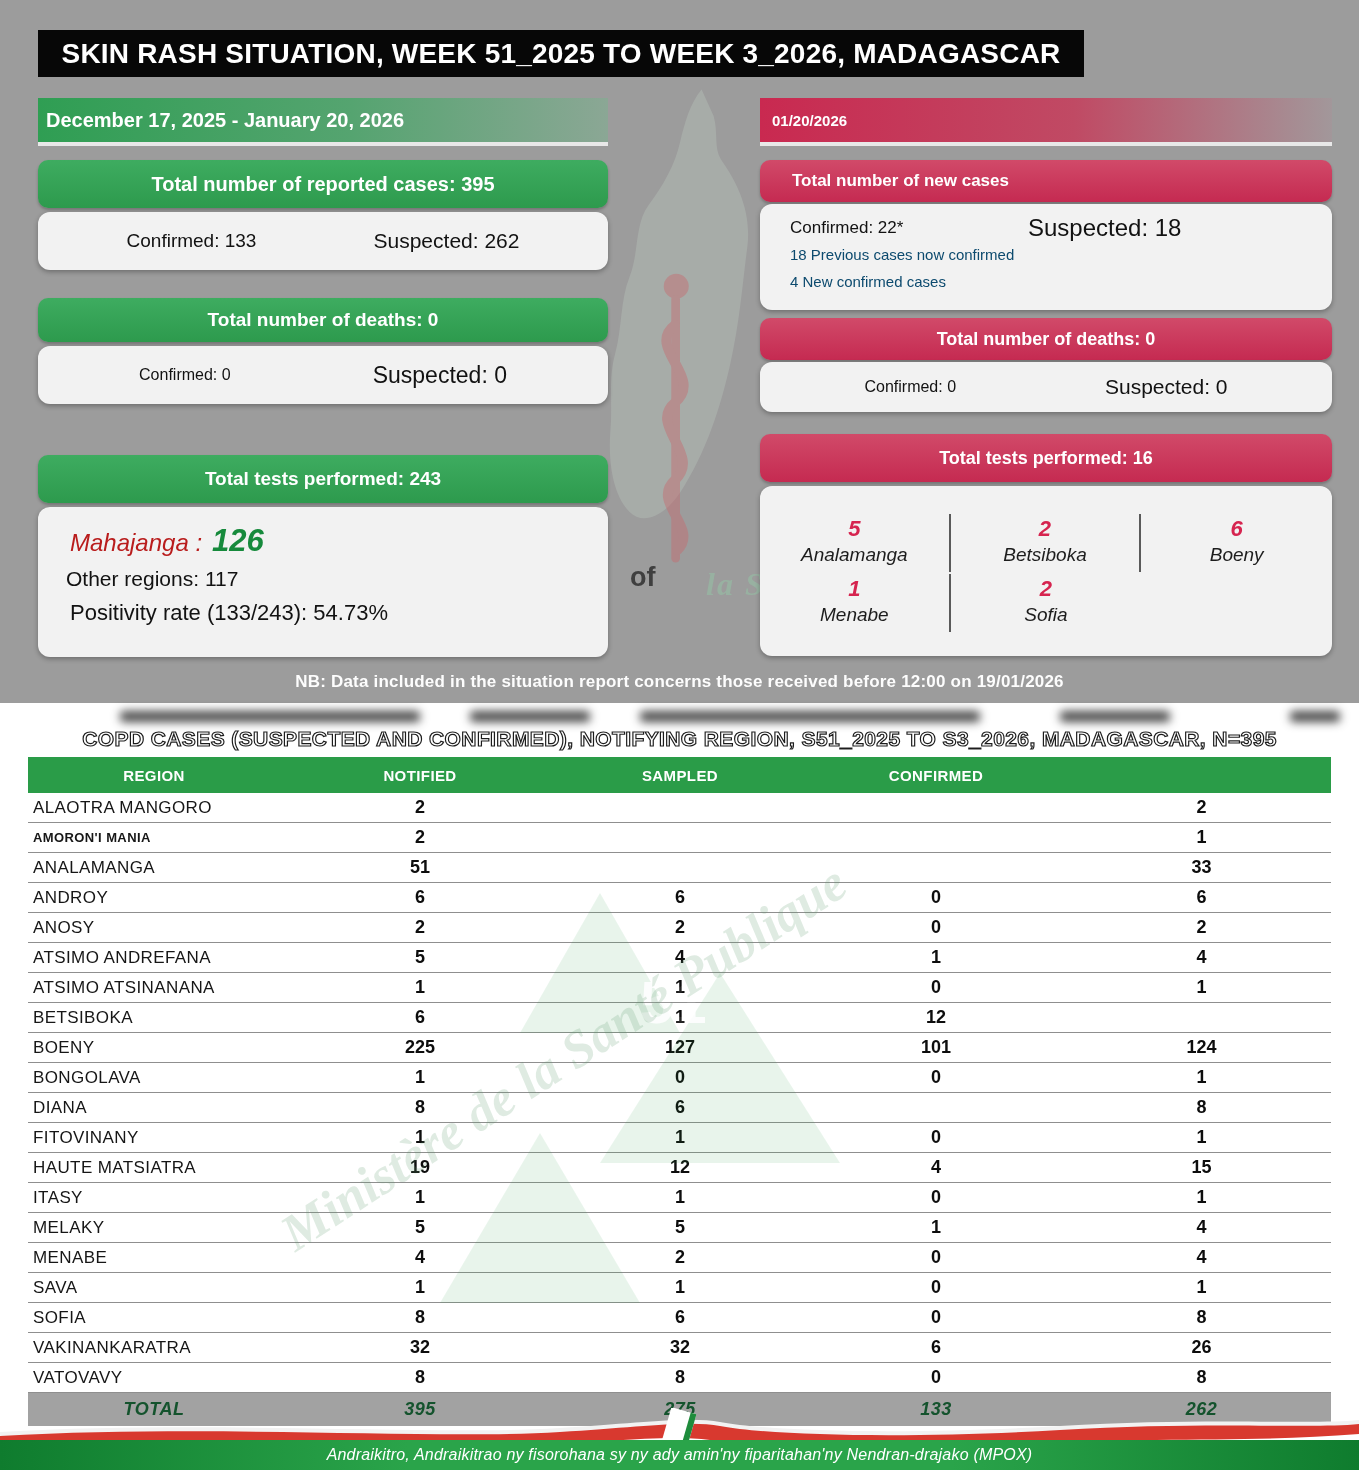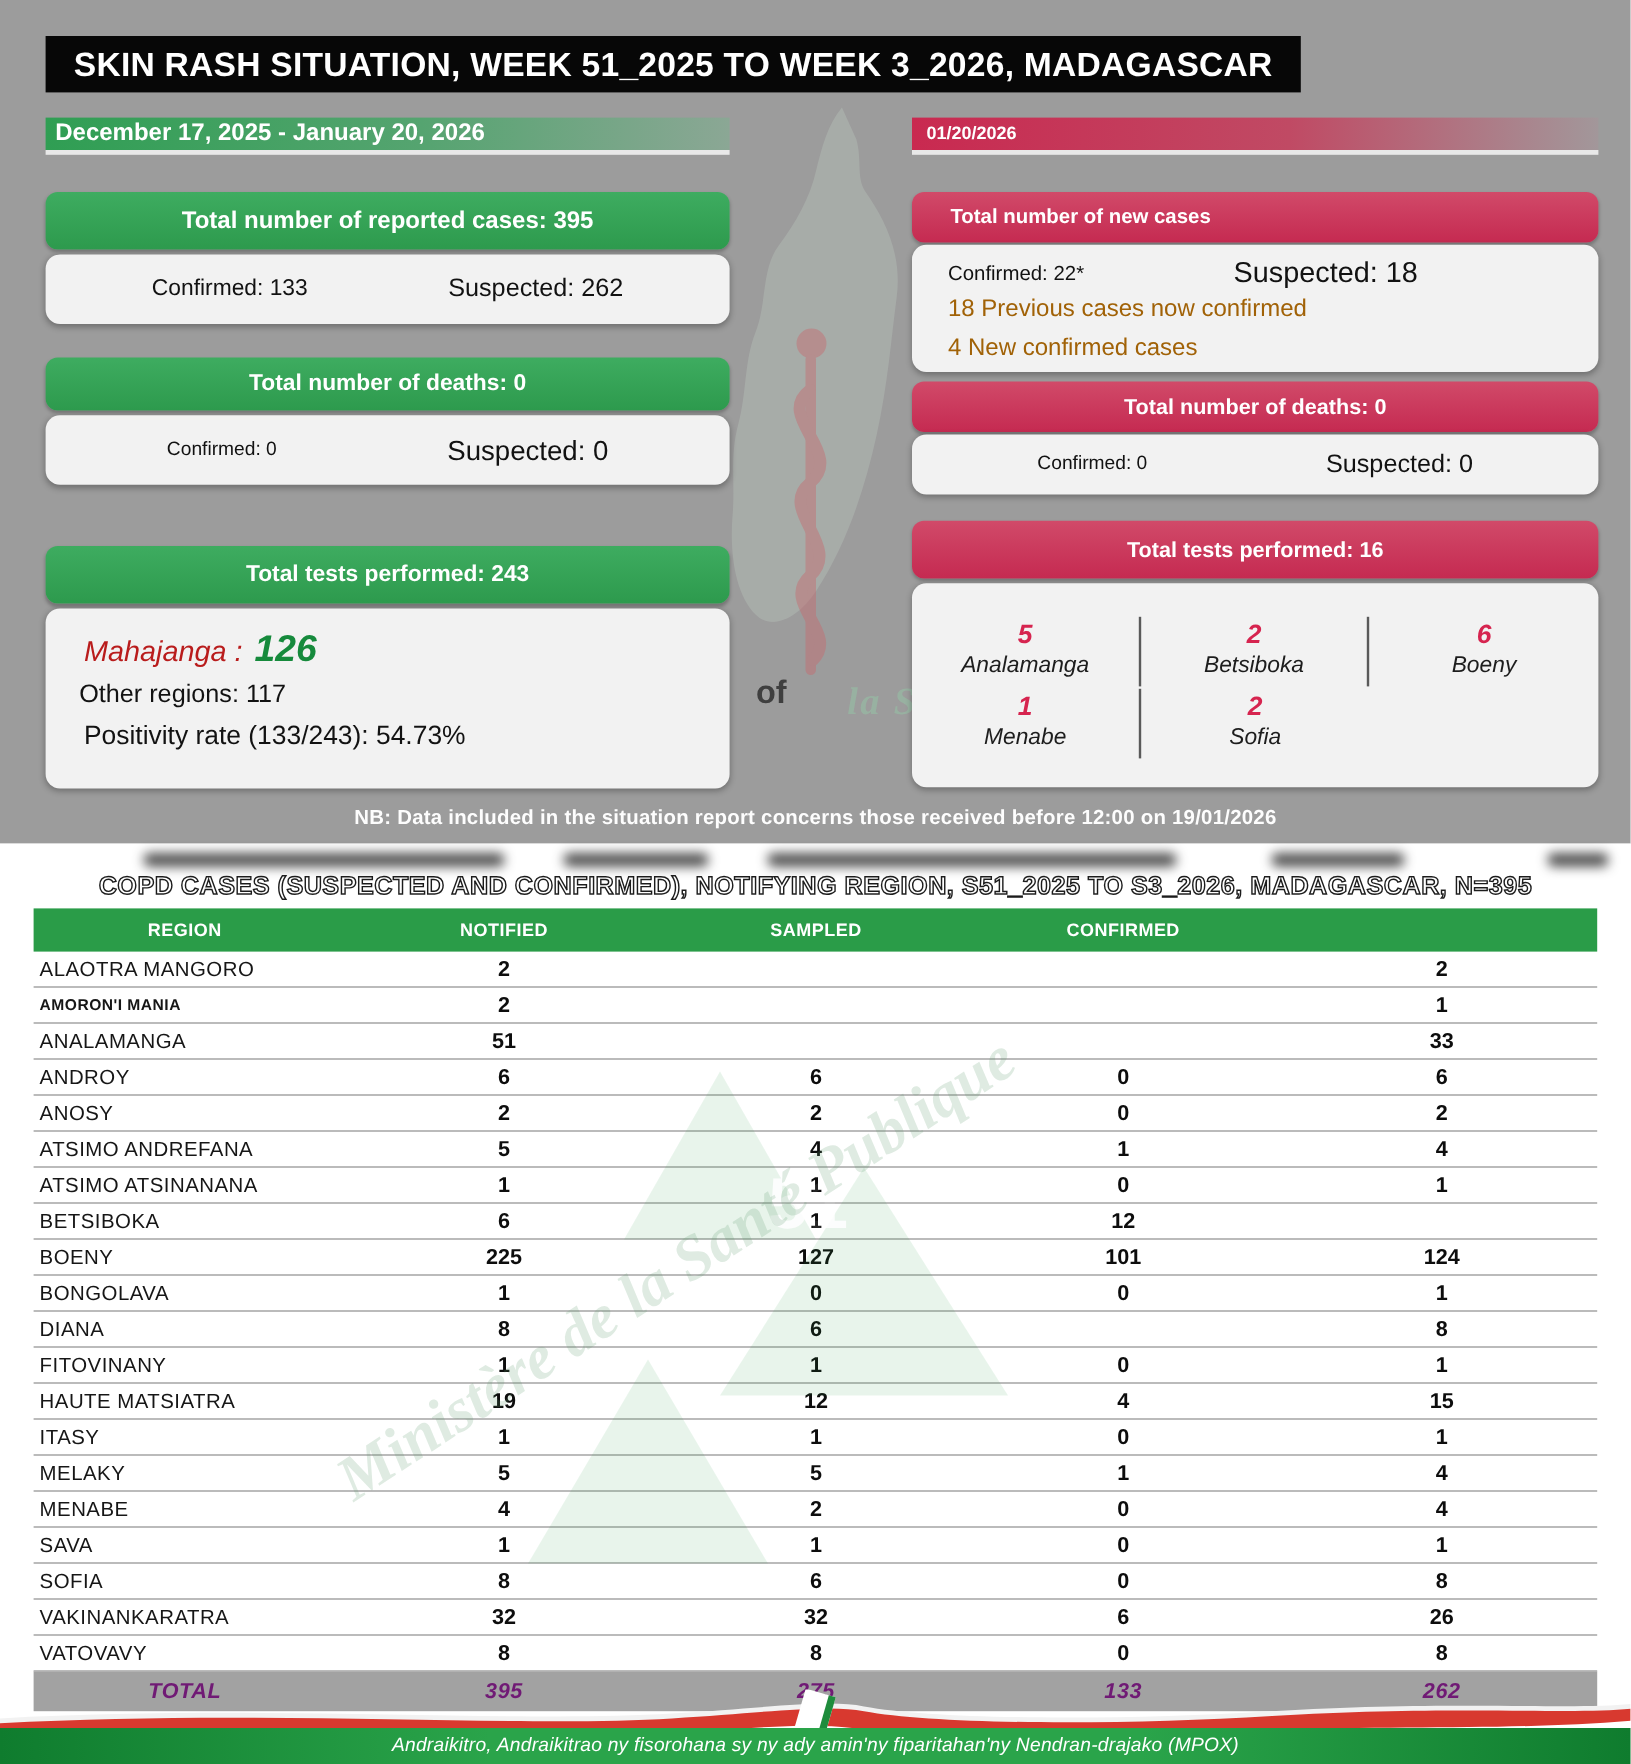--- a/index.html
+++ b/index.html
@@ -15,21 +15,21 @@
   .wm-sante { position:absolute; left:706px; top:566px; font-size:32px; font-weight:700; font-style:italic;
               font-family:"Liberation Serif", serif; color:rgba(150,195,165,.55); letter-spacing:2px; }
 
   .title-bar { position:absolute; left:38px; top:30px; width:1046px; height:47px; background:#070707;
                color:#ffffff; font-size:28px; font-weight:700; display:flex; align-items:center;
                justify-content:center; letter-spacing:.2px; }
 
   .col-left  { position:absolute; left:38px;  top:0; width:570px; }
   .col-right { position:absolute; left:760px; top:0; width:572px; }
 
-  .date-hdr { position:absolute; height:31px; width:570px; top:98px; display:flex; align-items:center;
+  .date-hdr { position:absolute; height:48px; width:570px; top:98px; display:flex; align-items:center;
               color:#fff; font-weight:700; border-bottom:4px solid #e8e8e8; }
   .date-left  { background:linear-gradient(to right,#2f9e53 0%,#55a470 55%,#8ba795 100%);
                 font-size:20px; padding-left:8px; }
   .date-right { background:linear-gradient(to right,#c92950 0%,#c04a64 55%,rgba(176,140,150,.30) 100%);
                 font-size:15px; padding-left:12px; width:572px; }
 
   .hdr { position:absolute; width:100%; border-radius:10px; color:#fff; font-weight:700;
          display:flex; align-items:center; justify-content:center; box-shadow:0 2px 3px rgba(0,0,0,.25); }
   .hdr-green { background:linear-gradient(180deg,#3eac60,#2d9a4d); }
   .hdr-red   { background:linear-gradient(180deg,#d14a69,#c52a51); }
@@ -55,21 +55,21 @@
   .maha-label { font-style:italic; font-size:24px; color:#b91c1c; }
   .maha-val { font-style:italic; font-weight:800; font-size:31px; color:#168a3c; margin-left:10px; }
   .other-line { font-size:21px; color:#121212; margin-top:8px; margin-left:-4px; }
   .posit-line { font-size:22px; color:#121212; margin-top:9px; }
 
   
   .r-h1 { top:160px; height:42px; font-size:17px; }
   .r-b1 { top:204px; height:106px; padding:14px 0 0 30px; position:absolute; }
   .r-b1 .conf { font-size:17px; color:#121212; }
   .r-b1 .susp { position:absolute; left:268px; top:10px; font-size:24px; color:#121212; }
-  .r-b1 .note { color:#a16207; font-size:20px; margin-top:8px; }
+  .r-b1 .note { color:#0c4a6e; font-size:15px; margin-top:8px; }
   .r-b1 .note2 { margin-top:10px; }
   .r-h2 { top:318px; height:42px; font-size:18px; }
   .r-b2 { top:362px; height:50px; }
   .r-b2 .c { font-size:16px; color:#121212; }
   .r-b2 .s { font-size:21px; color:#121212; }
   .r-h3 { top:434px; height:48px; font-size:18px; }
   .r-b3 { top:486px; height:170px; padding-top:28px; }
   .tests-grid { display:grid; grid-template-columns:1fr 1fr 1fr; row-gap:2px; }
   .tcell { text-align:center; padding:2px 0 6px 0; }
   .tcell .val { font-weight:800; font-style:italic; font-size:22px; color:#d6244f; }
@@ -97,21 +97,21 @@
               color:rgba(95,155,110,.20); white-space:nowrap; pointer-events:none; }
   .wm-shapes { position:absolute; left:420px; top:40px; opacity:.10; pointer-events:none; }
 
   .trow { height:30px; border-bottom:1px solid #8f8f8f; }
   .trow > div { display:flex; align-items:center; justify-content:center; font-weight:700; font-size:18px; color:#0d0d0d; }
   .trow .rcell { justify-content:flex-start; padding-left:5px; font-weight:500; font-size:17px;
                  color:#161616; letter-spacing:.4px; }
   .trow.compact .rcell { font-size:13px; font-weight:600; }
 
   .trow-total { background:#a2a2a2; height:33px; border-bottom:none; }
-  .trow-total > div { color:#701a75; font-style:italic; font-weight:700; font-size:18px;
+  .trow-total > div { color:#14532d; font-style:italic; font-weight:700; font-size:18px;
                       display:flex; align-items:center; justify-content:center; letter-spacing:.5px; }
 
   
   .footer { position:absolute; left:0; top:1440px; width:1359px; height:30px;
             background:linear-gradient(90deg,#0f7c2e 0%,#2aa44a 30%,#2aa44a 70%,#0f7c2e 100%);
             display:flex; align-items:center; justify-content:center; }
   .footer-text { color:#ffffff; font-style:italic; font-size:16px; letter-spacing:.2px; }
   .ribbon { position:absolute; left:0; top:1408px; width:1359px; height:46px; pointer-events:none; }
 </style>
 </head>

